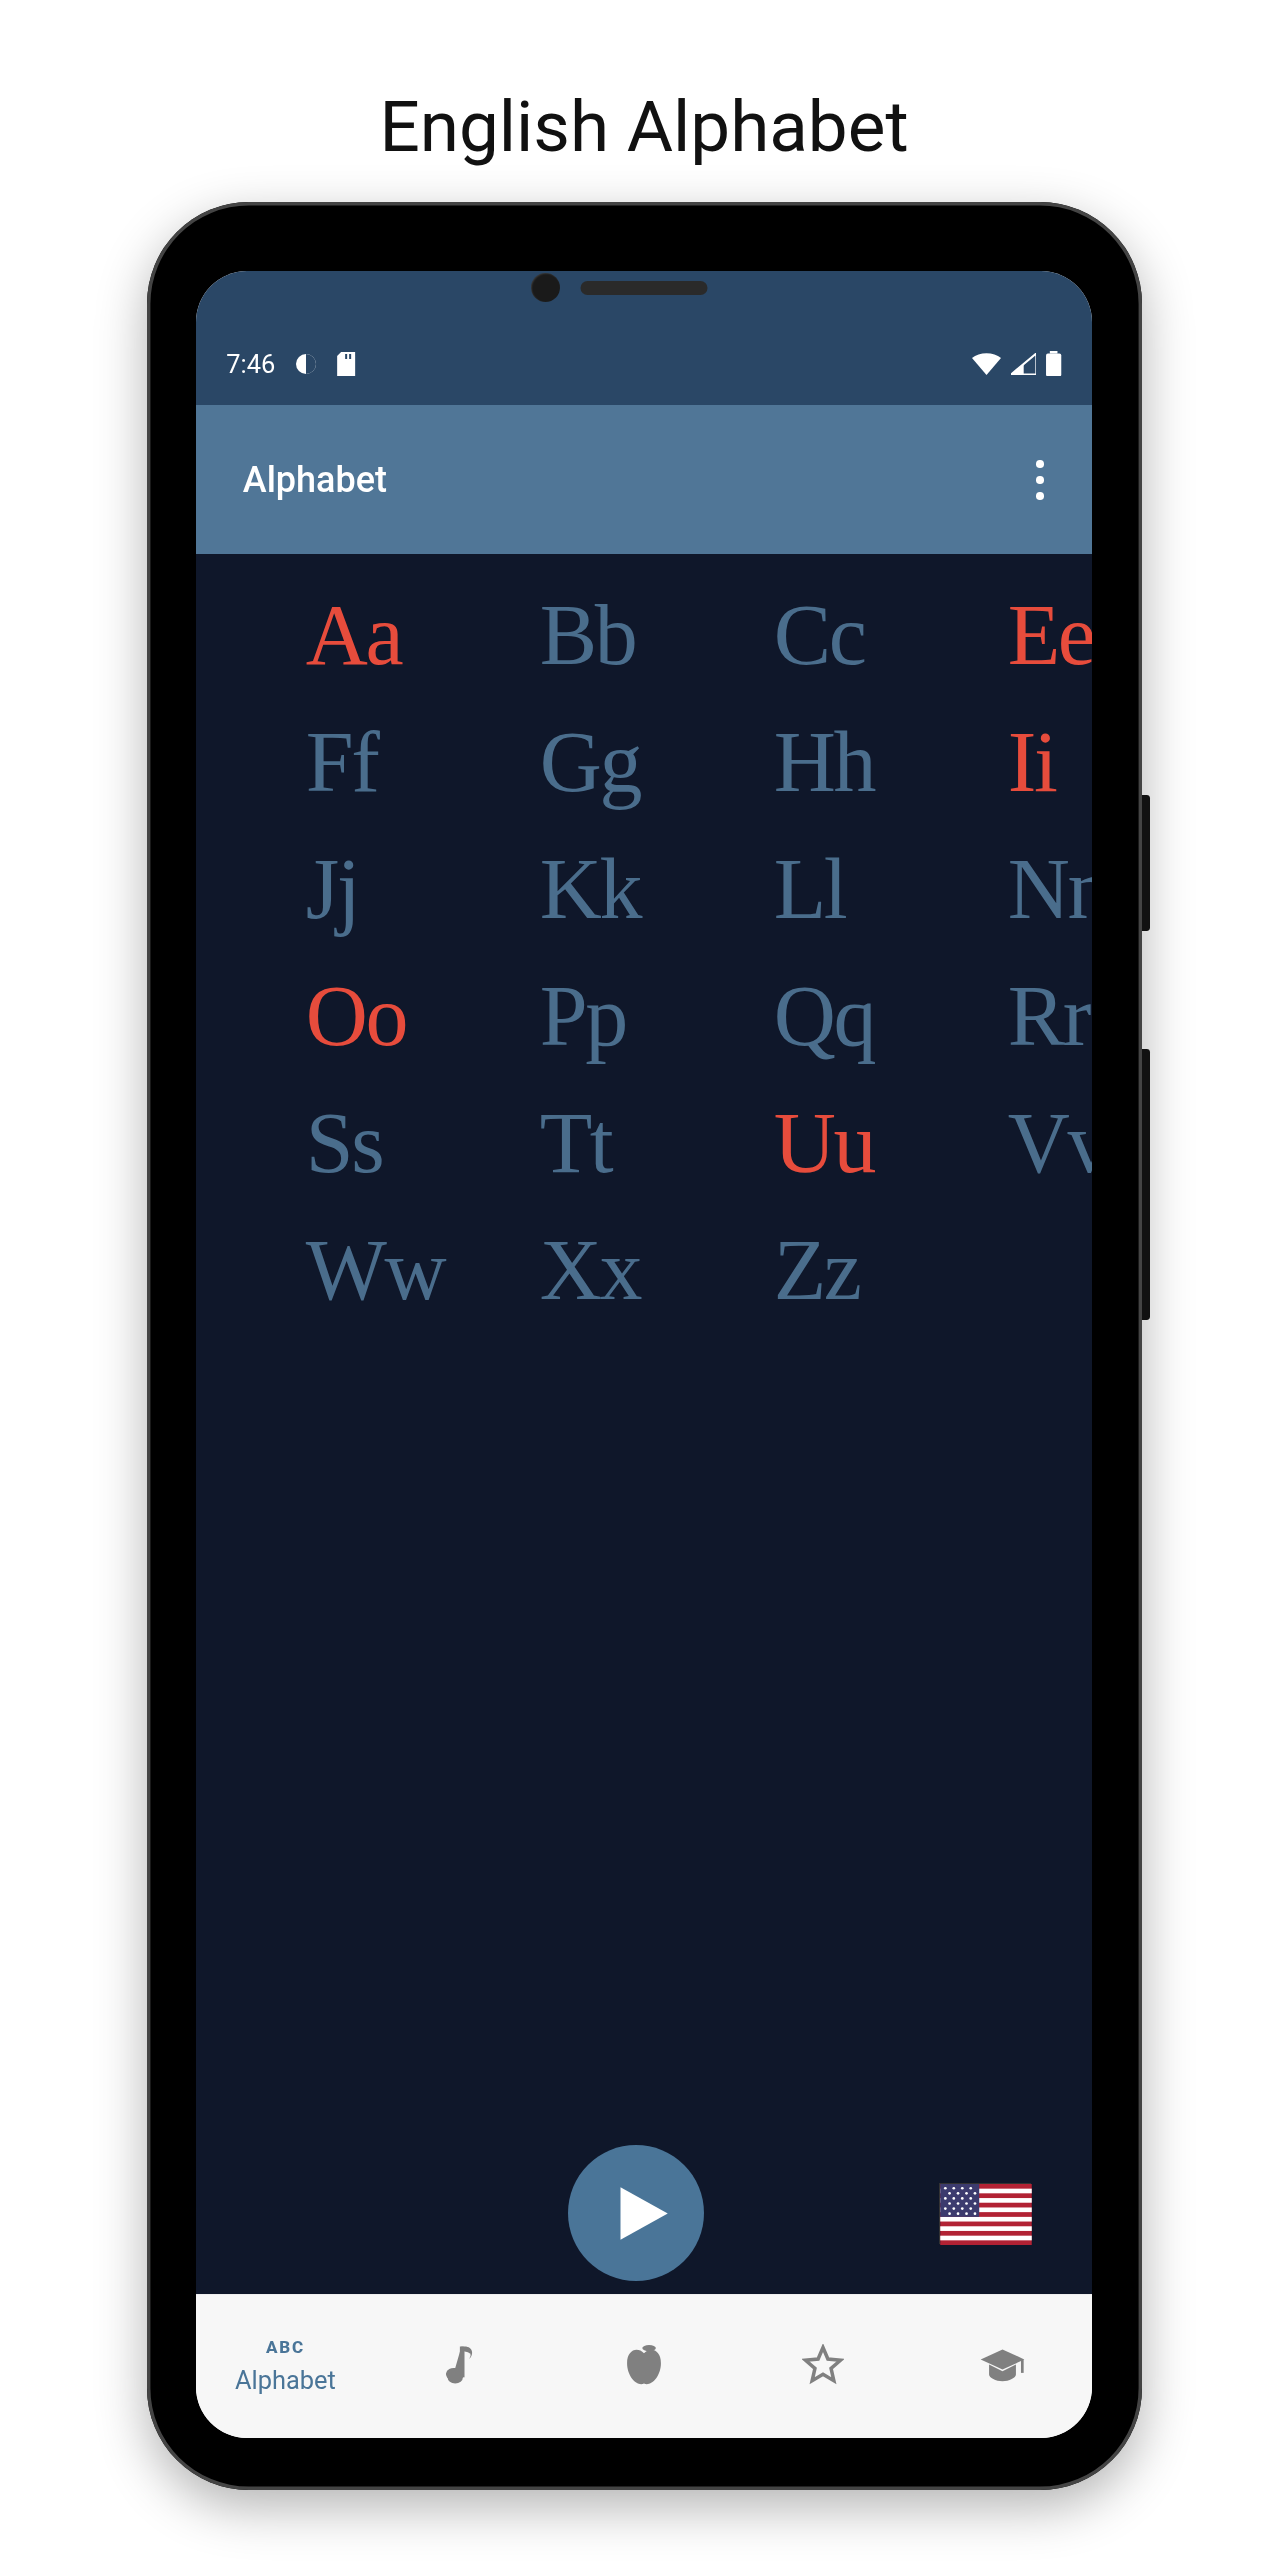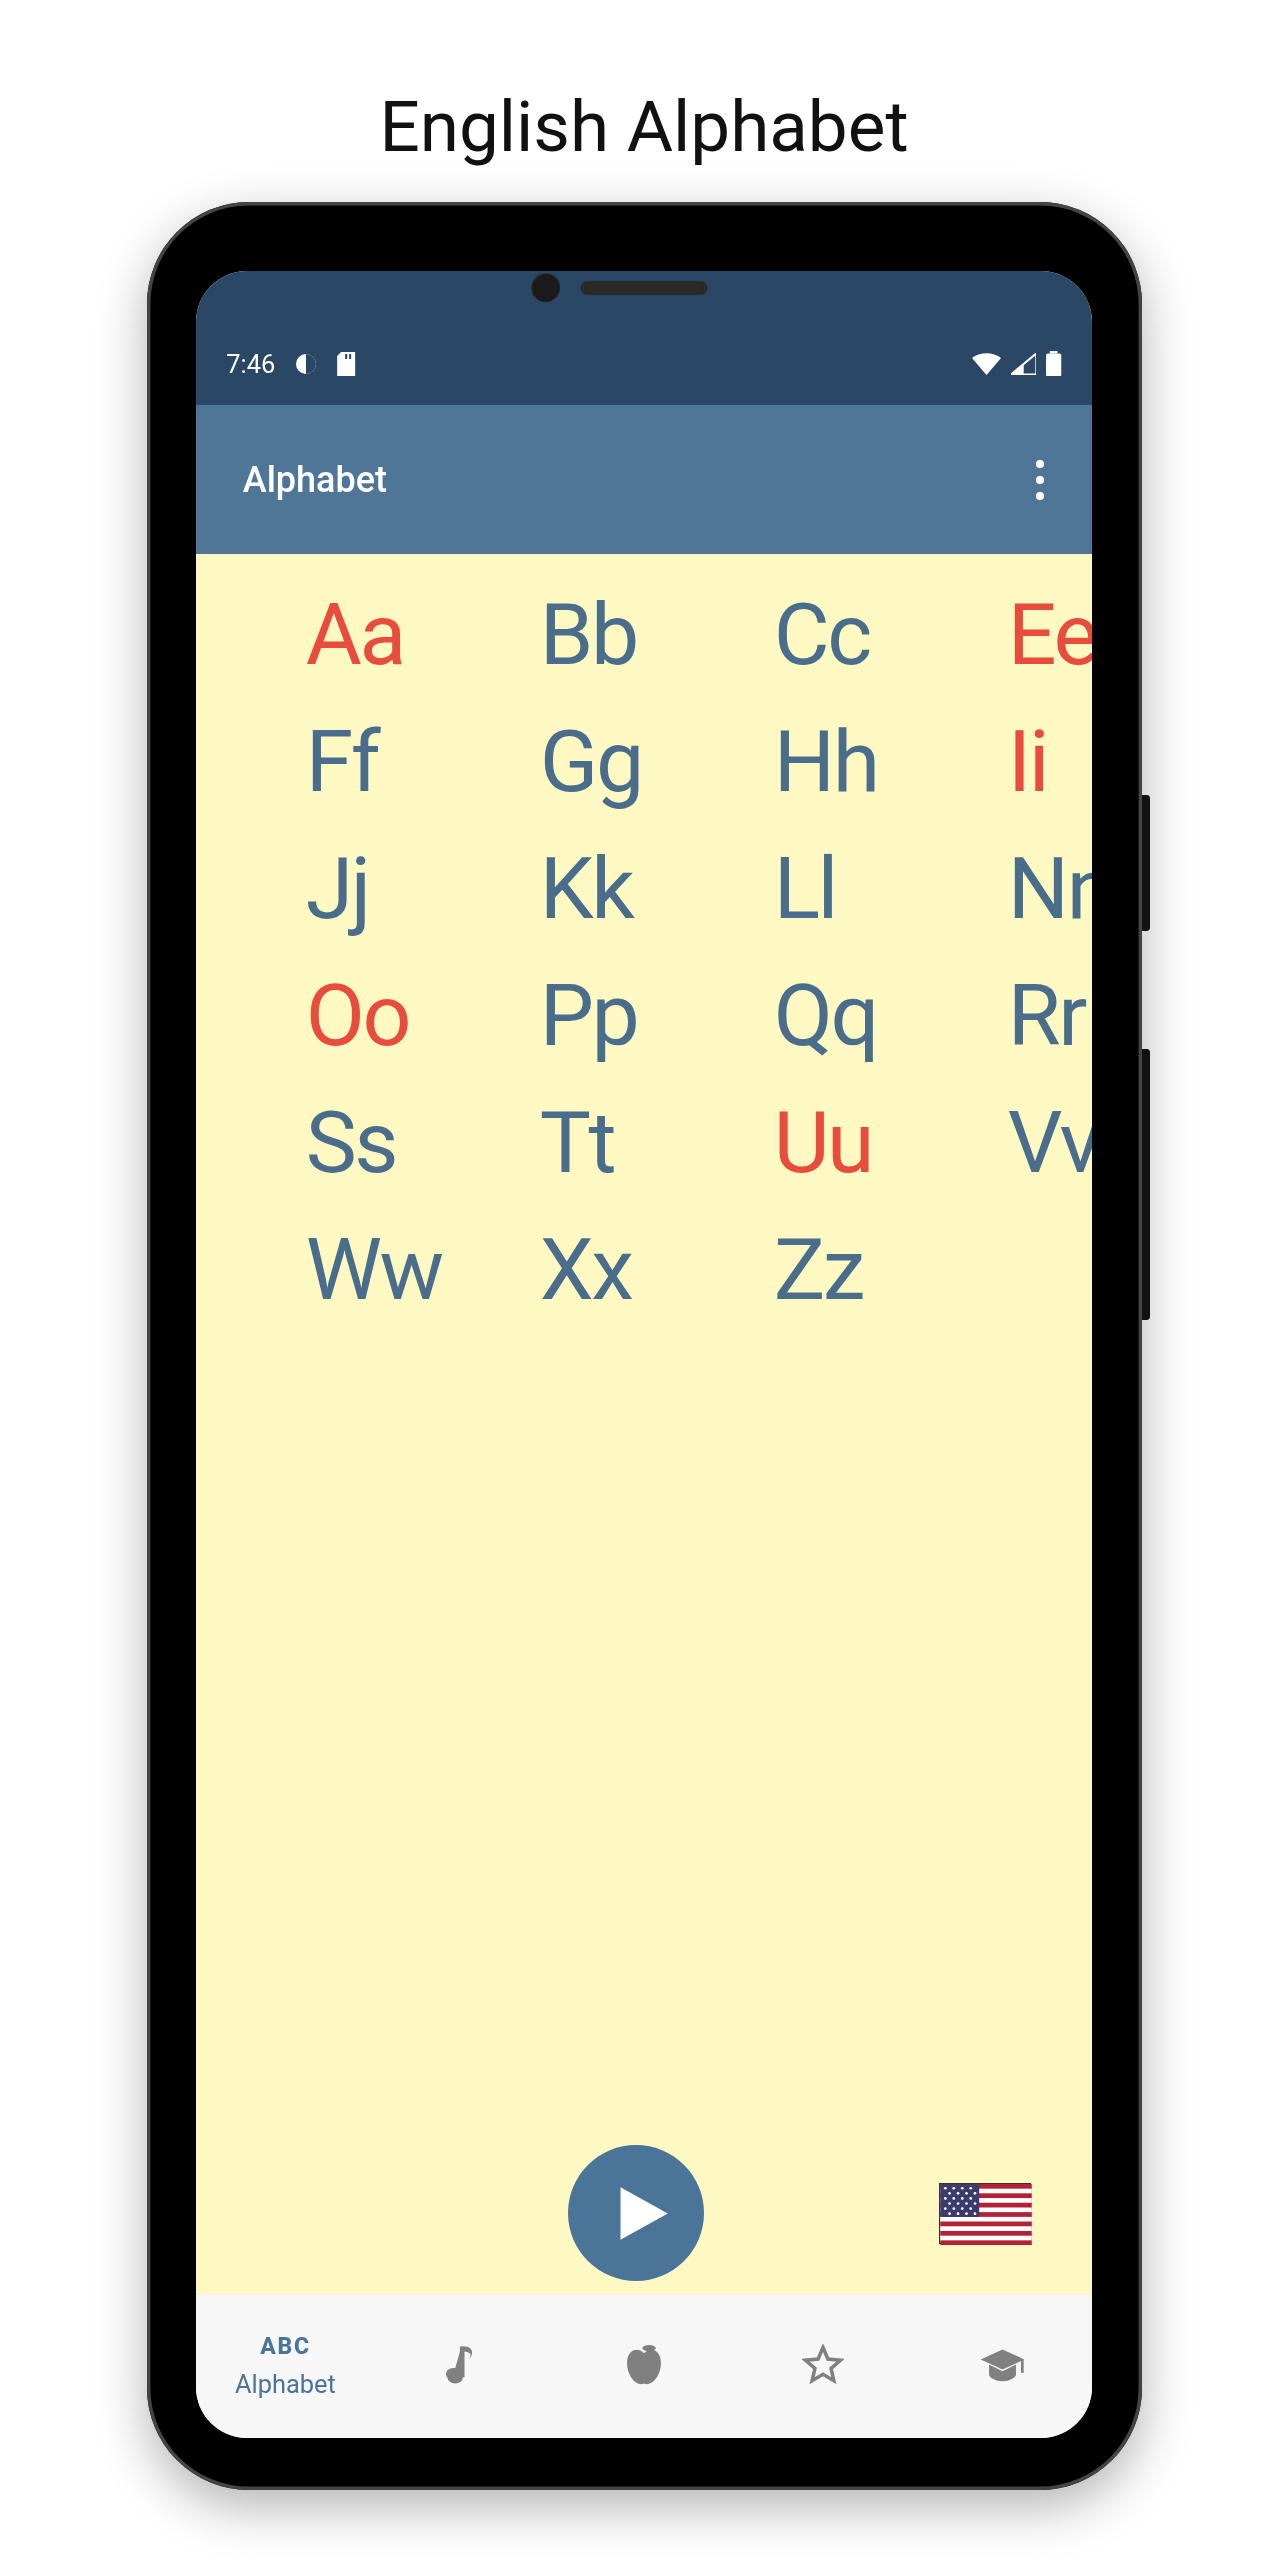--- a/index.html
+++ b/index.html
@@ -101,24 +101,25 @@
     width: 44px; height: 44px;
     display: flex; flex-direction: column;
     align-items: center; justify-content: center;
     gap: 8.5px; cursor: pointer;
   }
   .more-dots span {
     width: 7.6px; height: 7.6px; background: #fff; border-radius: 50%;
   }
   .content {
     flex: 1;
-    background: #fef9c3;
+    background: #0f172a;
     padding: 17px 17px 0 110px;
     display: flex;
     flex-direction: column;
+    font-family: Liberation Serif, serif;
   }
   .letter-grid {
     display: grid;
     grid-template-columns: repeat(4, 234px);
     grid-auto-rows: 127px;
     column-gap: 0;
   }
   .letter-cell {
     font-size: 86px;
     font-weight: 400;
@@ -168,21 +169,21 @@
     flex-direction: column;
     align-items: center;
     justify-content: center;
     gap: 8.5px;
     color: #808080;
     cursor: pointer;
     height: 100%;
   }
   .nav-item.active { color: #4a7598; }
   .nav-label { font-size: 25.4px; }
-  .nav-abc { font-size: 23px; font-weight: 800; letter-spacing: 1.7px; }
+  .nav-abc { font-size: 17px; font-weight: 800; letter-spacing: 1.7px; }
 </style>
 </head>
 <body>
 
 <div class="page-title">English Alphabet</div>
 
 <div class="phone-frame">
   <div class="side-button side-btn-1"></div>
   <div class="side-button side-btn-2"></div>
   <div class="phone-inner">

